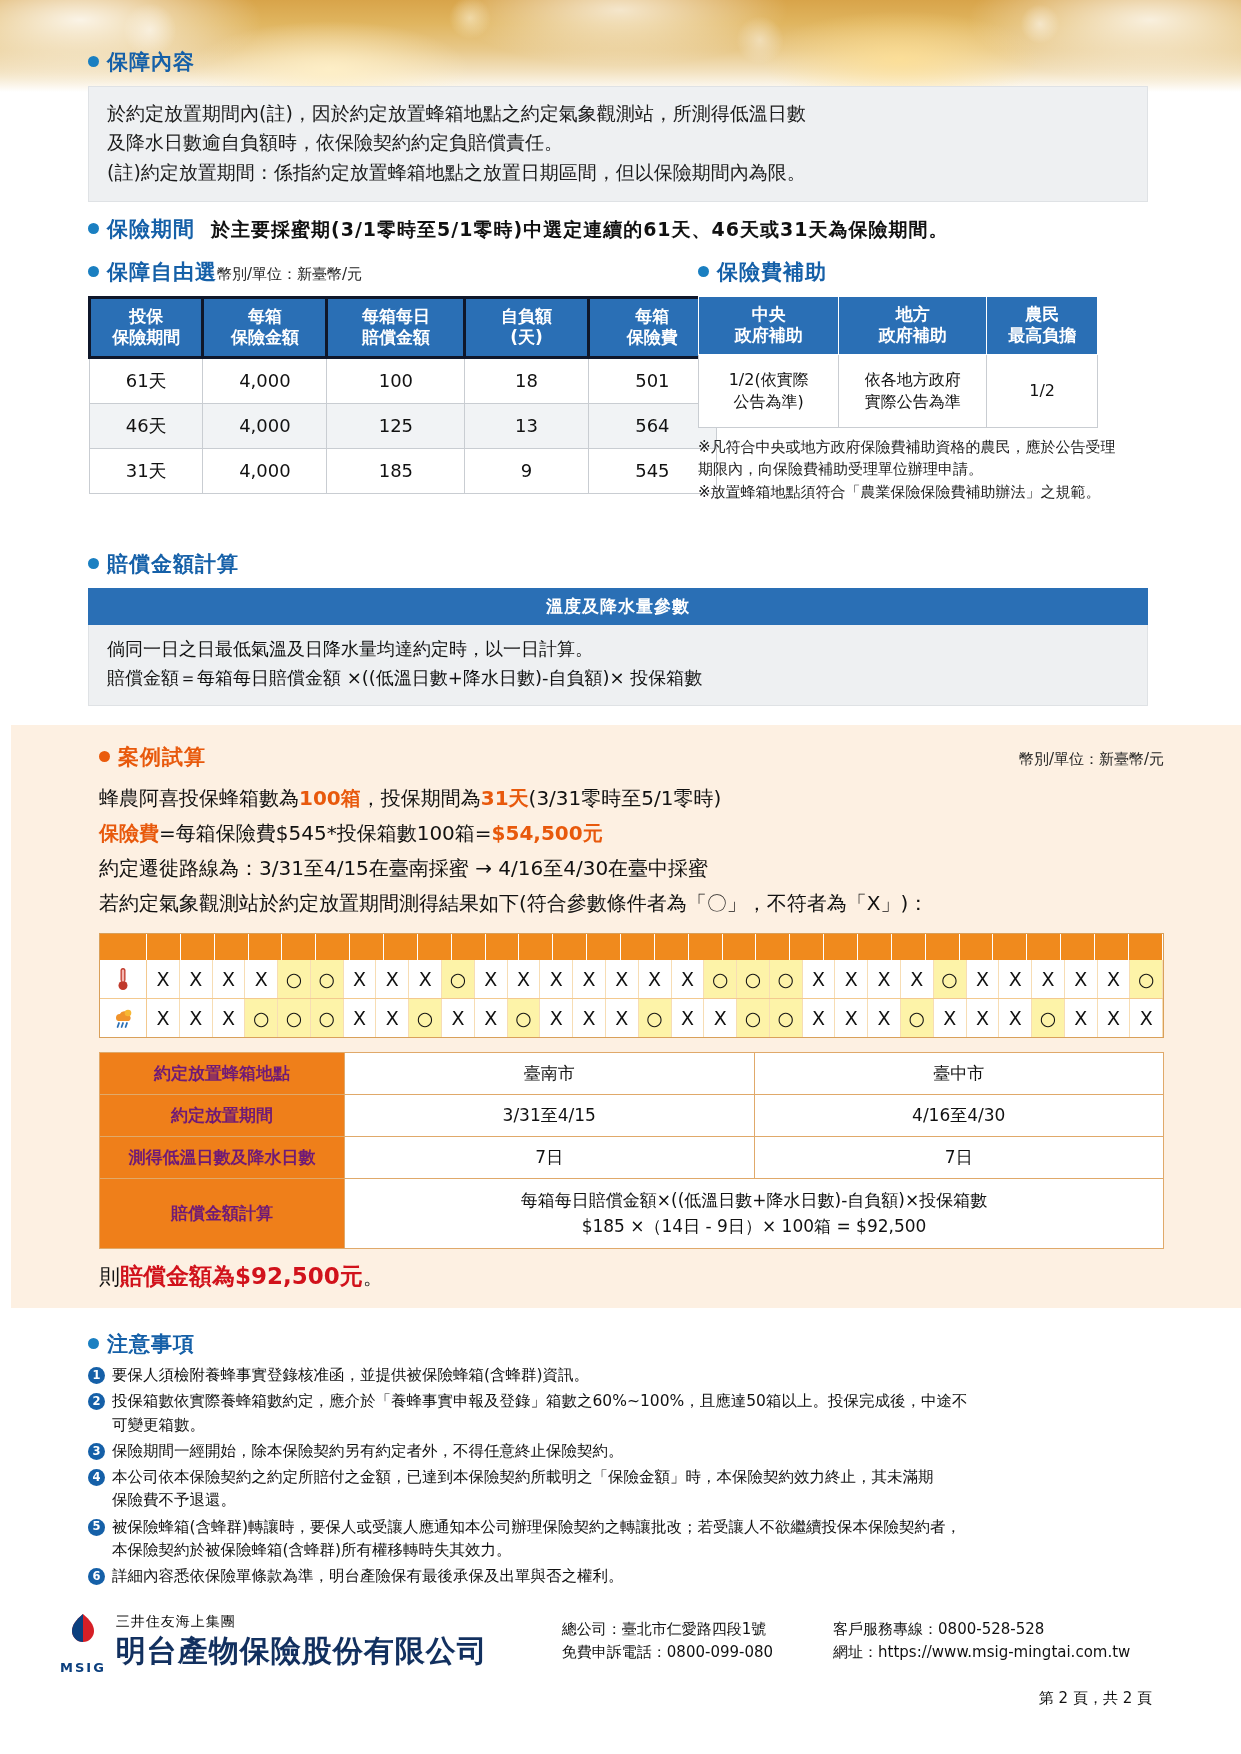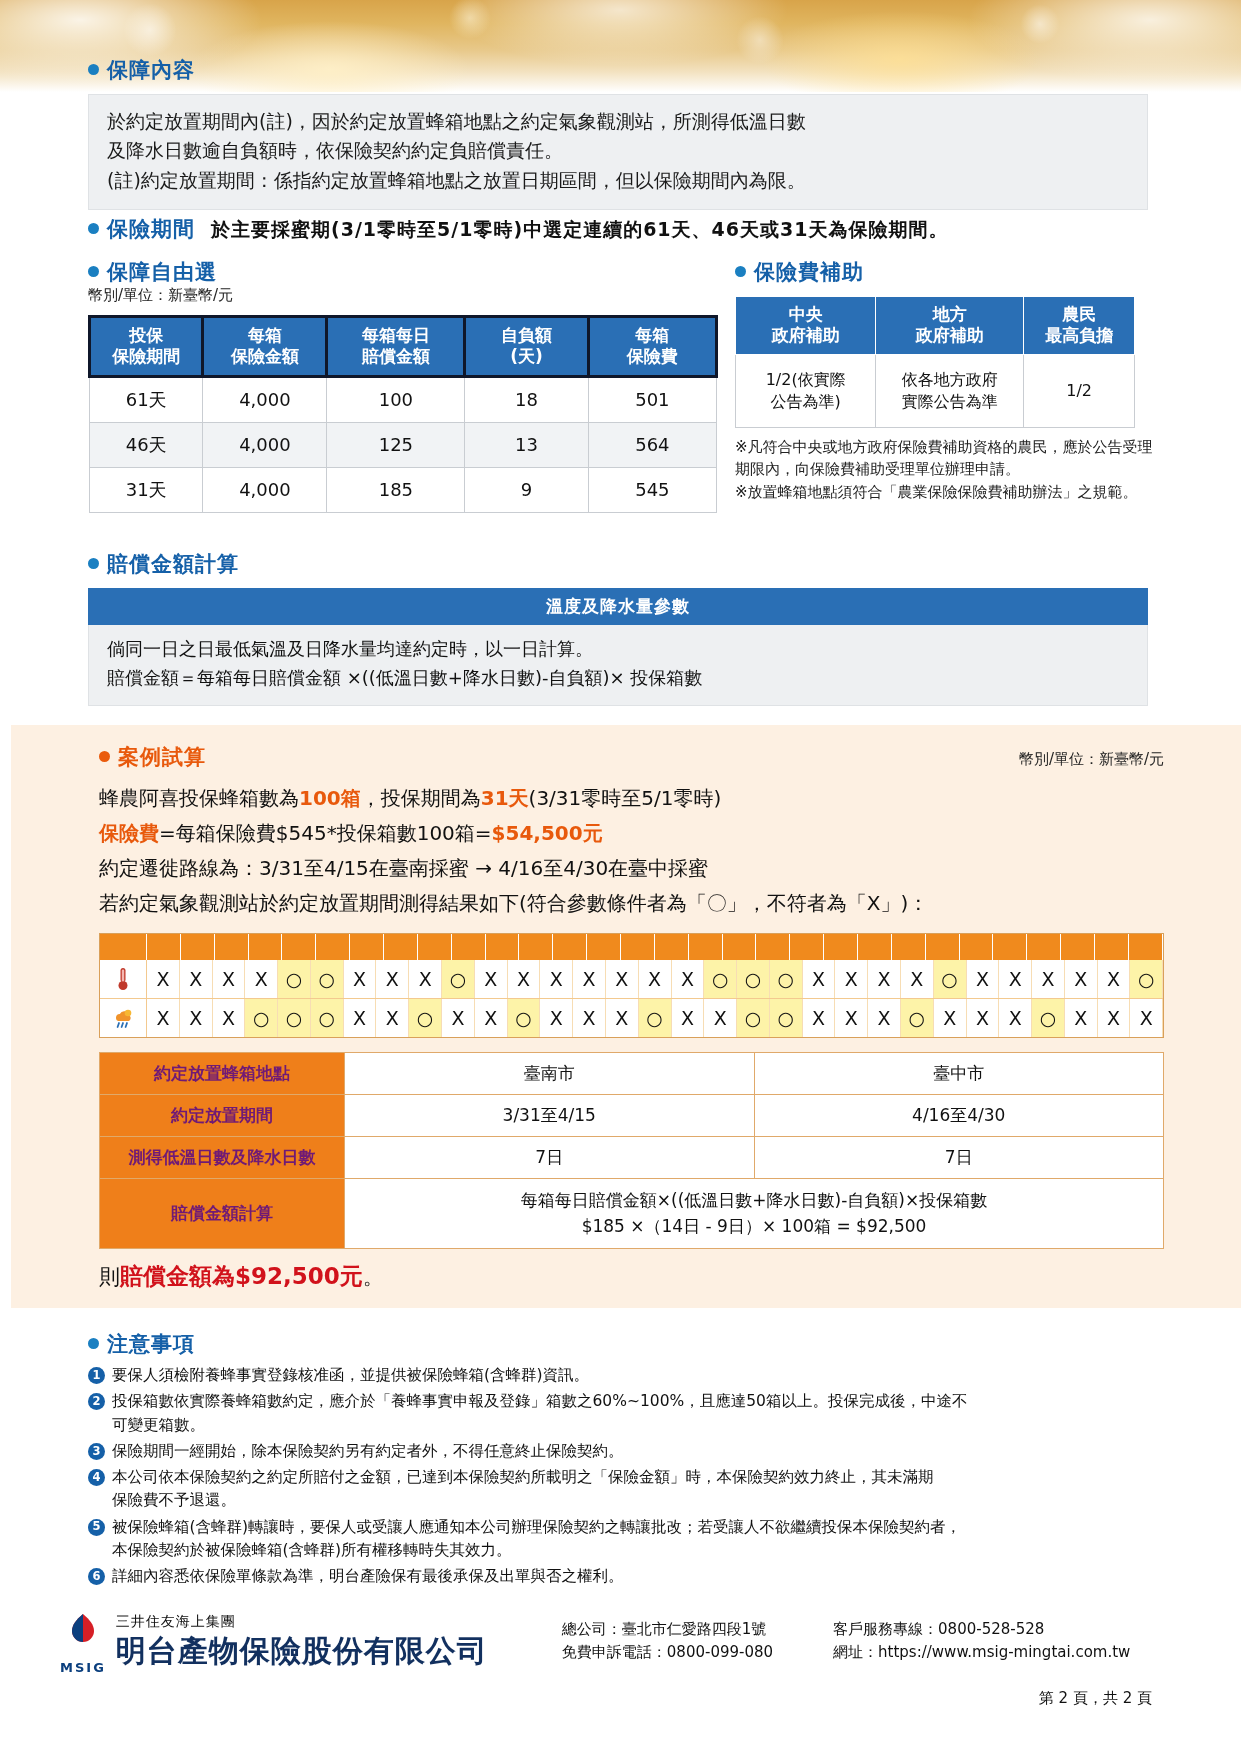--- a/index.html
+++ b/index.html
@@ -289,42 +289,42 @@
 </style>
 </head>
 <body>
 
 <div class="page">
 
   <div class="top-band"></div>
 
   <div class="content">
 
-    <div style="position:absolute; left:88px; top:56px; width:1060px;">
+    <div style="position:absolute; left:88px; top:48px; width:1060px;">
       <div class="sec-head">
         <span class="bullet blue"></span>
         <span class="head-blue">保障內容</span>
       </div>
       <div class="grey-box" style="margin-top:10px;">
         <div>於約定放置期間內(註)，因於約定放置蜂箱地點之約定氣象觀測站，所測得低溫日數</div>
         <div>及降水日數逾自負額時，依保險契約約定負賠償責任。</div>
         <div>(註)約定放置期間：係指約定放置蜂箱地點之放置日期區間，但以保險期間內為限。</div>
       </div>
     </div>
 
     <div style="position:absolute; left:88px; top:215px; width:1070px;">
       <div class="sec-head">
         <span class="bullet blue"></span>
         <span class="head-blue">保險期間</span>
         <span class="inline-note" style="margin-left:8px;">於主要採蜜期(3/1零時至5/1零時)中選定連續的61天、46天或31天為保險期間。</span>
       </div>
     </div>
 
     <div style="position:absolute; left:88px; top:258px; width:640px;">
-      <div style="display:flex; align-items:baseline; justify-content:flex-start;flex-direction:column;">
+      <div style="display:flex; align-items:baseline; justify-content:flex-start;">
         <div class="sec-head">
           <span class="bullet blue"></span>
           <span class="head-blue">保障自由選</span>
         </div>
         <div class="unit-label">幣別/單位：新臺幣/元</div>
       </div>
       <table class="tbl-main" style="margin-top:10px;">
         <thead>
           <tr>
             <th style="width:110px;"><span class="ml">投保<br>保險期間</span></th>
@@ -353,21 +353,21 @@
             <td>31天</td>
             <td>4,000</td>
             <td>185</td>
             <td>9</td>
             <td>545</td>
           </tr>
         </tbody>
       </table>
     </div>
 
-    <div style="position:absolute; left:735px; top:258px; width:420px;">
+    <div style="position:absolute; left:698px; top:258px; width:420px;">
       <div class="sec-head">
         <span class="bullet blue"></span>
         <span class="head-blue">保險費補助</span>
       </div>
       <table class="tbl-sub" style="margin-top:10px;">
         <thead>
           <tr>
             <th style="width:140px;"><span class="ml">中央<br>政府補助</span></th>
             <th style="width:150px;"><span class="ml">地方<br>政府補助</span></th>
             <th style="width:110px;"><span class="ml">農民<br>最高負擔</span></th>

